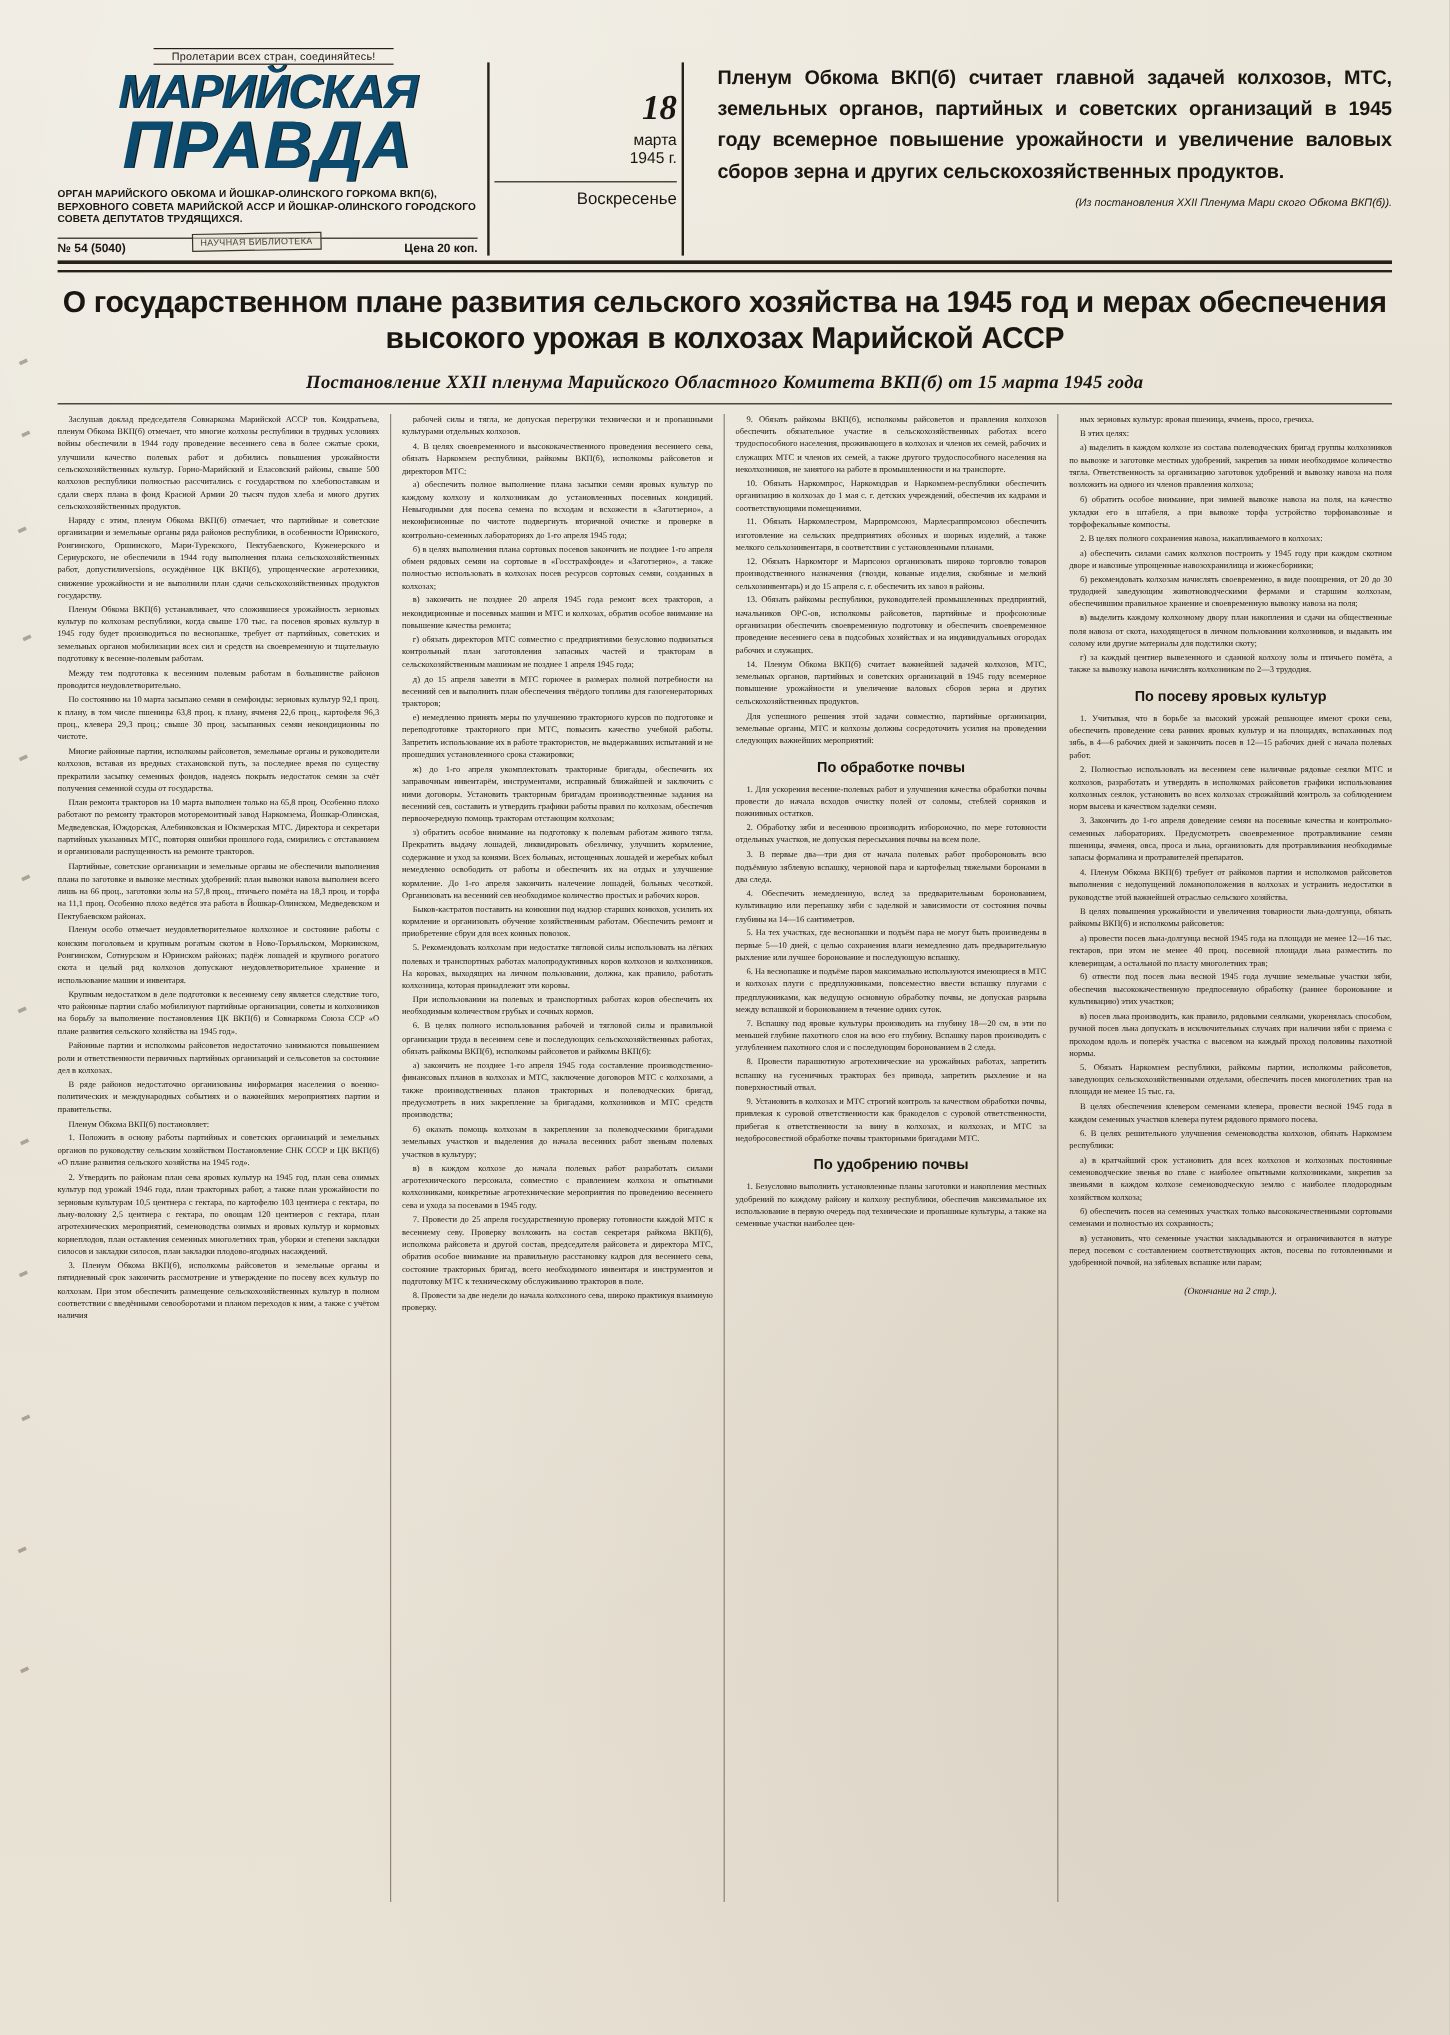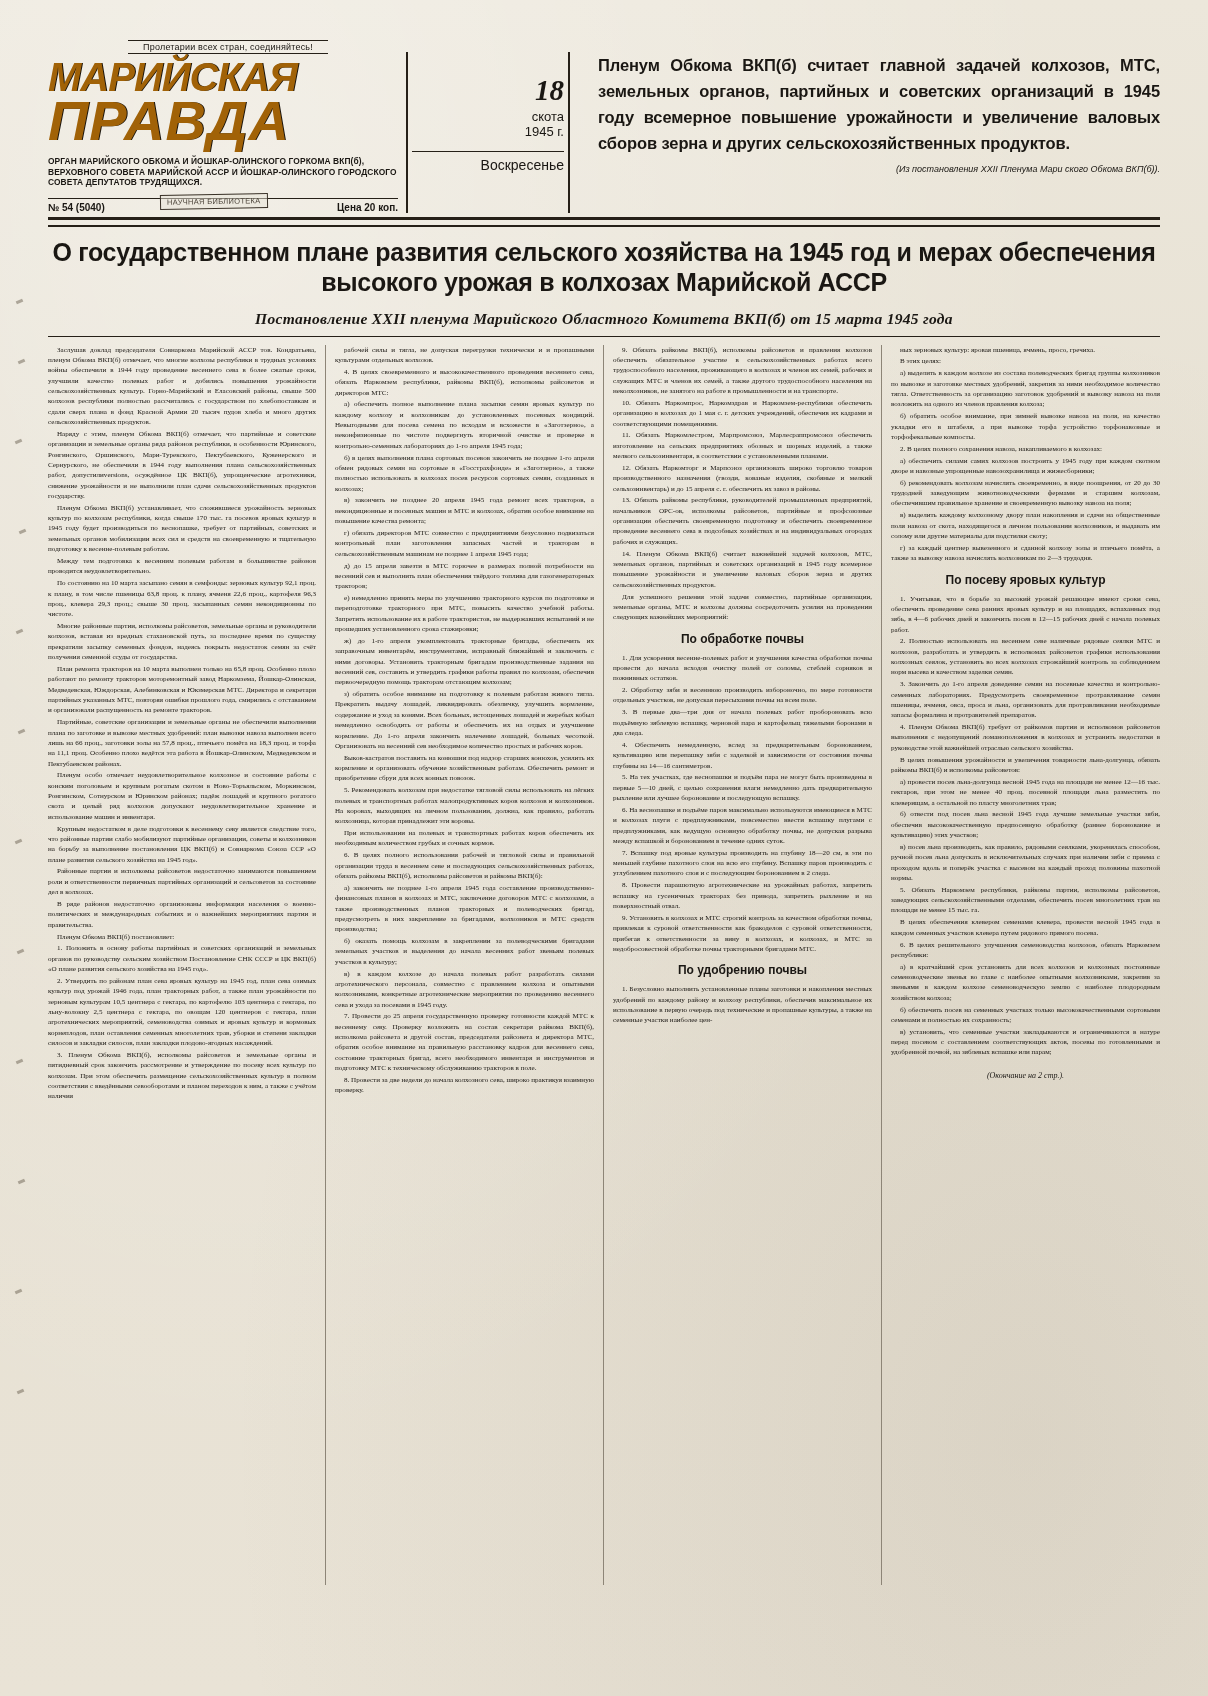--- a/index.html
+++ b/index.html
@@ -59,21 +59,22 @@
     width: 200px;
     margin-left: 80px;
   }
   .title-main {
     font-family: "Liberation Sans", sans-serif;
     font-weight: bold;
     font-style: italic;
     font-size: 40px;
     line-height: 0.96;
     letter-spacing: -1px;
-    color: #a16207;
+    text-align: center;
+    color: #0c4a6e;
     text-shadow: 1px 0 0 #17120c;
   }
   .title-main .l2 {
     font-size: 56px;
     letter-spacing: 1px;
     display: block;
     margin-top: -2px;
   }
   .mast-sub {
     font-family: "Liberation Sans", sans-serif;
@@ -277,21 +278,21 @@
         <div class="mast-sub">ОРГАН МАРИЙСКОГО ОБКОМА И ЙОШКАР-ОЛИНСКОГО ГОРКОМА ВКП(б), ВЕРХОВНОГО СОВЕТА МАРИЙСКОЙ АССР И ЙОШКАР-ОЛИНСКОГО ГОРОДСКОГО СОВЕТА ДЕПУТАТОВ ТРУДЯЩИХСЯ.</div>
         <div class="mast-meta">
           <span>№ 54 (5040)</span>
           <span>Цена 20 коп.</span>
         </div>
         <div class="stamp">НАУЧНАЯ БИБЛИОТЕКА</div>
       </div>
 
       <div class="mast-date">
         <div class="date-day">18</div>
-        <div class="date-mon">скота</div>
+        <div class="date-mon">марта</div>
         <div class="date-year">1945 г.</div>
         <div class="date-dow">Воскресенье</div>
       </div>
 
       <div class="mast-lead">
         <div class="lead-text">Пленум Обкома ВКП(б) считает главной задачей колхозов, МТС, земельных органов, партийных и советских организаций в 1945 году всемерное повышение урожайности и увеличение валовых сборов зерна и других сельскохозяйственных продуктов.</div>
         <div class="lead-src">(Из постановления XXII Пленума Мари ского Обкома ВКП(б)).</div>
       </div>
     </div>
 

